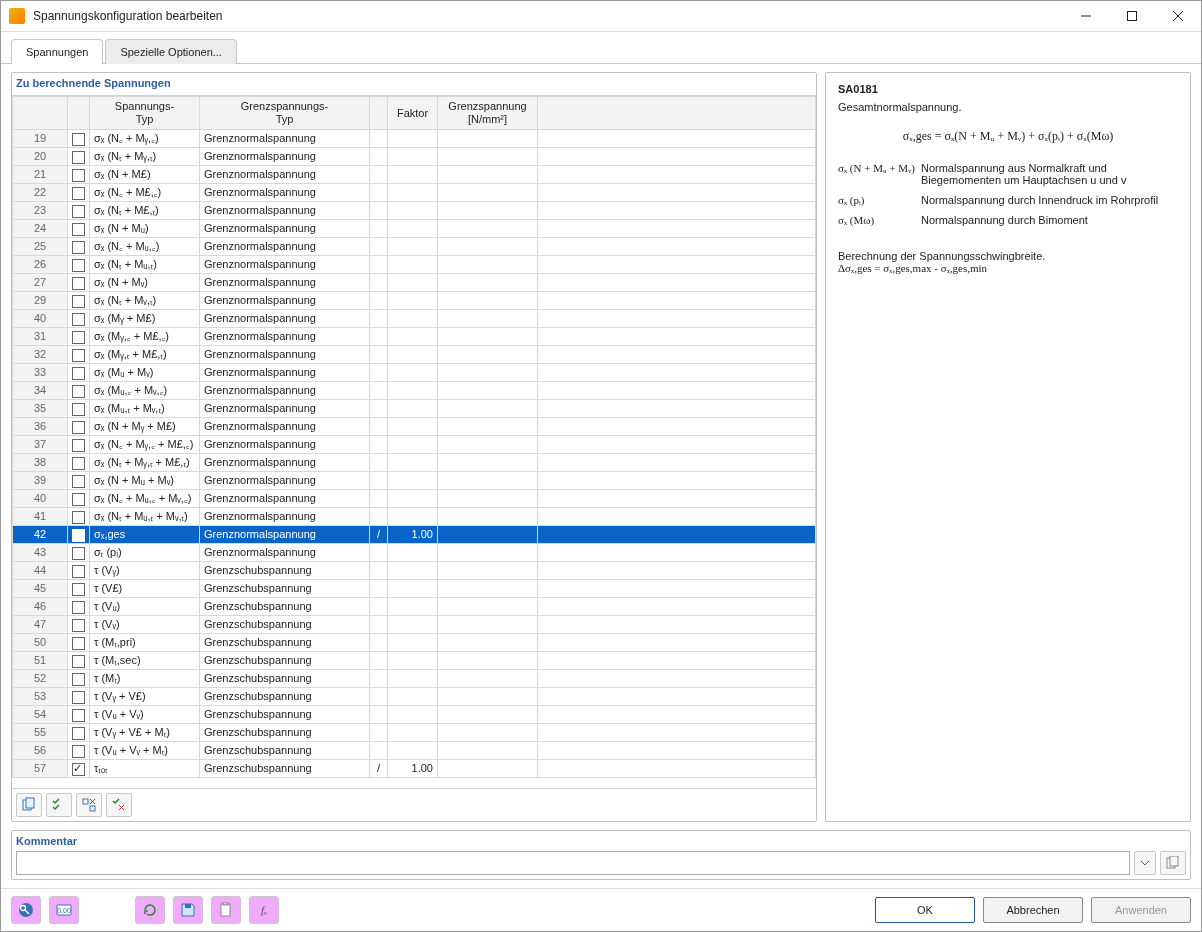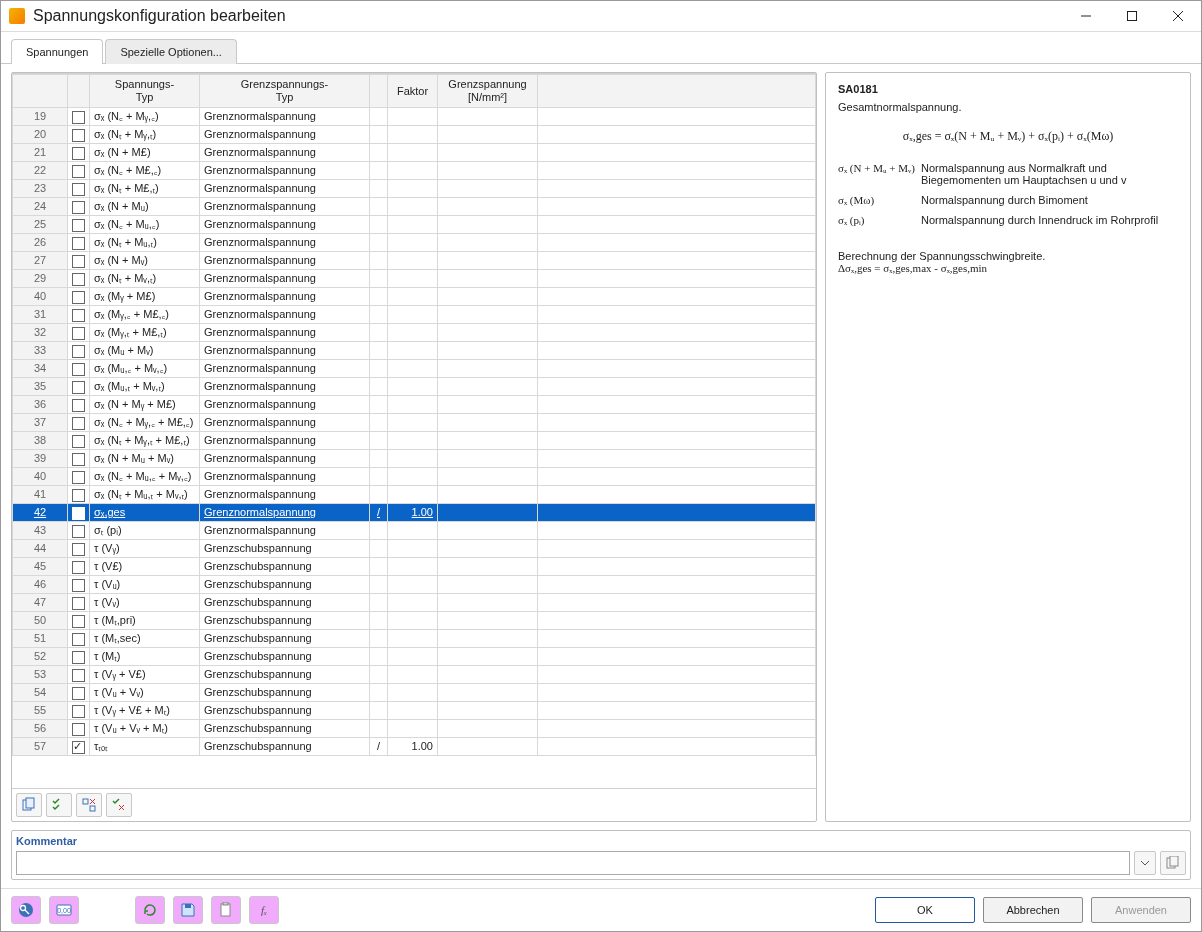--- a/index.html
+++ b/index.html
@@ -25,21 +25,21 @@
     display: flex;
     align-items: center;
     padding: 0 0 0 8px;
     border-bottom: 1px solid #dcdcdc;
   }
   .titlebar .app-icon {
     width: 16px; height: 16px; margin-right: 8px;
     background: linear-gradient(135deg,#f5b301,#f57c00);
     border-radius: 2px;
   }
-  .titlebar .title { flex: 1; font-size: 16px; }
+  .titlebar .title { flex: 1; font-size: 12px; }
   .titlebar .win-btns { display: flex; }
   .titlebar .win-btn {
     width: 46px; height: 30px;
     display: flex; align-items: center; justify-content: center;
     font-family: "Segoe UI Symbol", sans-serif;
   }
 
   .tabs {
     display: flex;
     padding: 6px 10px 0 10px;
@@ -127,21 +127,20 @@
   }
   table.grid td.chk { width: 22px; text-align: center; }
   table.grid td.typ { width: 110px; }
   table.grid td.grenz { width: 170px; }
   table.grid td.sep { width: 18px; text-align: center; }
   table.grid td.faktor { width: 50px; text-align: right; }
   table.grid td.limit { width: 100px; text-align: right; }
   table.grid tr.sel td {
     background: #0a64c8;
     color: #fff;
-    text-decoration: underline;
   }
   table.grid tr.sel td.rownum {
     background: #0a64c8;
     color: #fff;
   }
   .cb {
     display: inline-block;
     width: 11px; height: 11px;
     border: 1px solid #666;
     background: #fff;
@@ -269,20 +268,21 @@
 
   <div class="tabs">
     <div class="tab active">Spannungen</div>
     <div class="tab">Spezielle Optionen...</div>
   </div>
 
   <div class="content">
     <div class="panels">
 
       <div class="panel left">
+        <div class="panel-title">Zu berechnende Spannungen</div>
         <div class="grid-wrap">
           <table class="grid">
             <colgroup>
               <col style="width:55px">
                 <col style="width:22px">
                 <col style="width:110px">
               <col style="width:170px">
                 <col style="width:18px">
                 <col style="width:50px">
               <col style="width:100px">
@@ -703,26 +703,26 @@
         <div class="info-code">SA0181</div>
         <div class="info-desc">Gesamtnormalspannung.</div>
         <div class="formula">σₓ,ges = σₓ(N + Mᵤ + Mᵥ) + σₓ(pᵢ) + σₓ(Mω)</div>
         <table class="legend">
             <tbody id="legend-body">
               <tr>
                 <td class="sym">σₓ (N + Mᵤ + Mᵥ)</td>
                 <td>Normalspannung aus Normalkraft und Biegemomenten um Hauptachsen u und v</td>
               </tr>
               <tr>
+                <td class="sym">σₓ (pᵢ)</td>
+                <td>Normalspannung durch Innendruck im Rohrprofil</td>
+              </tr>
+              <tr>
                 <td class="sym">σₓ (Mω)</td>
                 <td>Normalspannung durch Bimoment</td>
-              </tr>
-              <tr>
-                <td class="sym">σₓ (pᵢ)</td>
-                <td>Normalspannung durch Innendruck im Rohrprofil</td>
               </tr>
             </tbody>
           </table>
         <div style="height:18px"></div>
         <div>Berechnung der Spannungsschwingbreite.</div>
         <div style="font-family:'Cambria Math','Times New Roman',serif;">Δσₓ,ges = σₓ,ges,max - σₓ,ges,min</div>
       </div>
     </div>
 
     <div class="comment-block">

